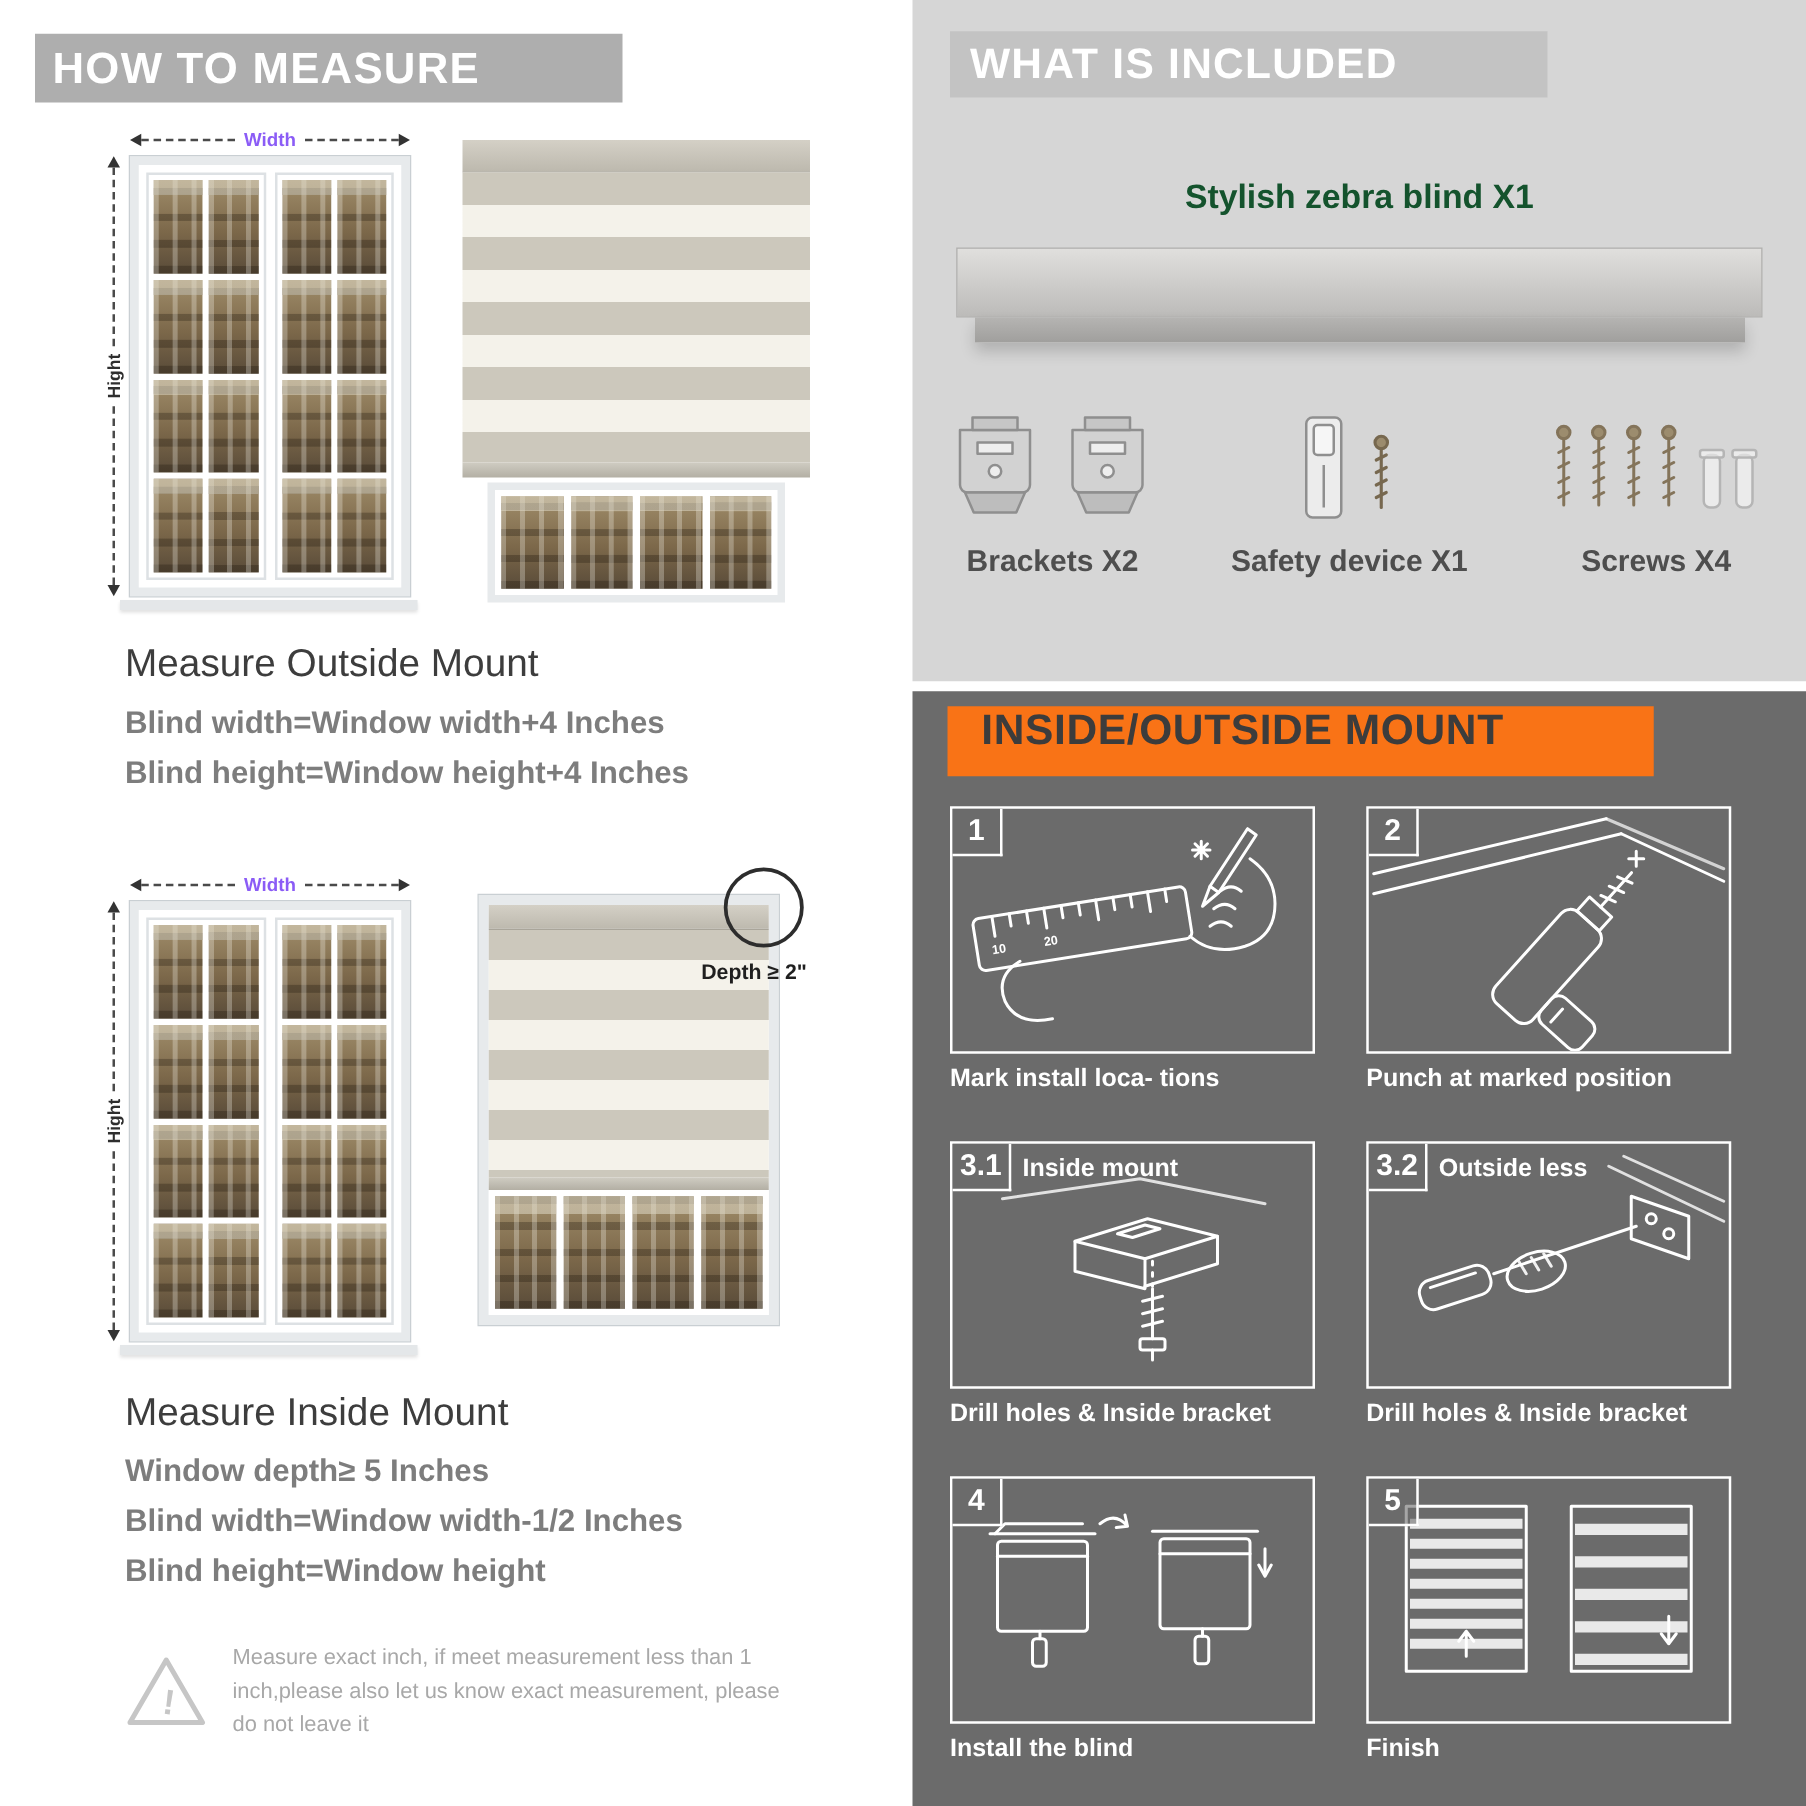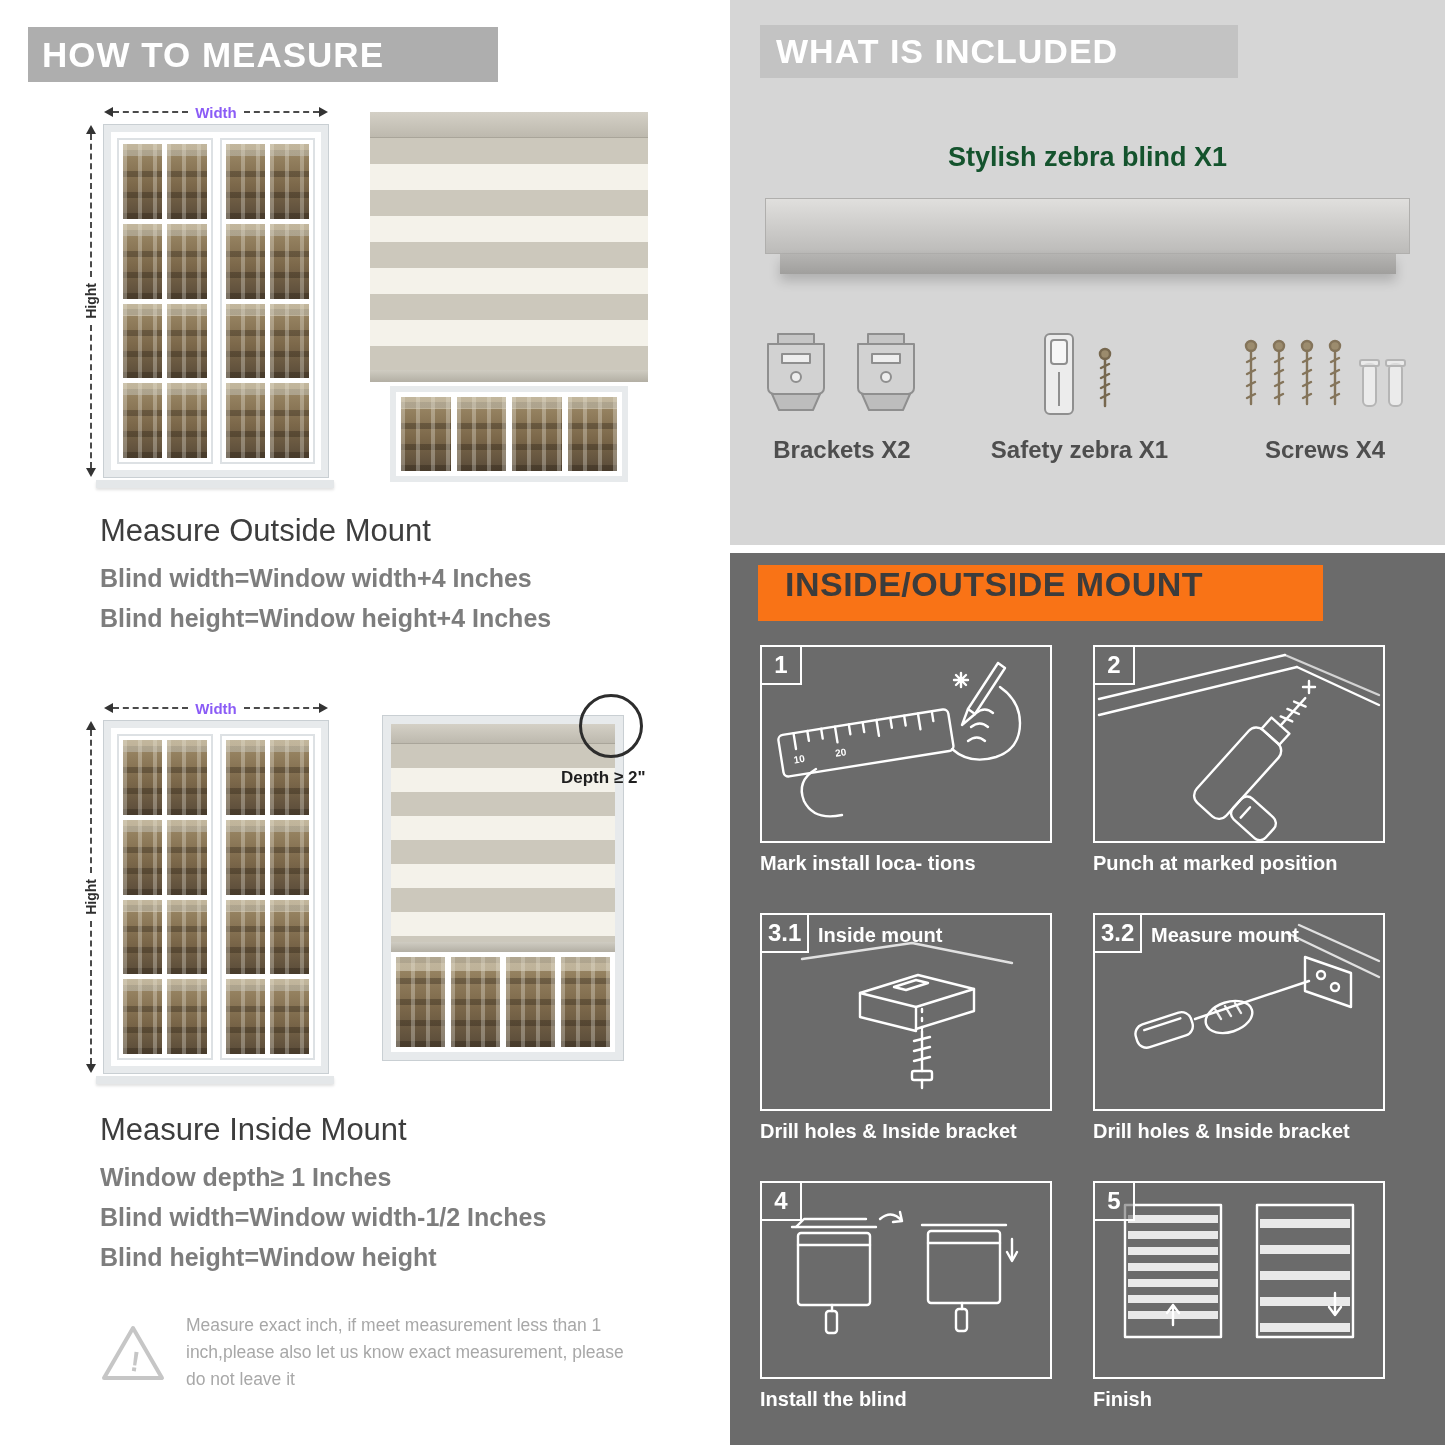--- a/index.html
+++ b/index.html
@@ -245,21 +245,21 @@
             <div class="pane"></div>
             <div class="pane"></div>
           </div>
         </div>
         <div class="depth-circle"></div>
         <div class="depth-label">Depth ≥ 2"</div>
       </div>
     </div>
 
     <h2 class="sec-title t-inside">Measure Inside Mount</h2>
-    <p class="formula f-i0">Window depth≥ 1 Inches</p>
+    <p class="formula f-i0">Window depth≥ 5 Inches</p>
     <p class="formula f-i1">Blind width=Window width-1/2 Inches</p>
     <p class="formula f-i2">Blind height=Window height</p>
 
     <div class="warn">
       <svg width="66" height="60" viewBox="0 0 66 60">
         <path d="M33 5 L62 55 L4 55 Z" fill="none" stroke="#c6c6c6" stroke-width="4" stroke-linejoin="round"></path>
         <text x="35" y="48" text-anchor="middle" font-size="28" font-weight="bold" fill="#c6c6c6" transform="rotate(8 33 40)">!</text>
       </svg>
       <p>Measure exact inch, if meet measurement less than 1 inch,please also let us know exact measurement, please do not leave it</p>
     </div>
@@ -307,21 +307,21 @@
             </g>
             <g stroke="#77684f" stroke-width="2.5" fill="none" stroke-linecap="round">
               <circle cx="86" cy="24" r="5" fill="#9b8b6d"></circle>
               <line x1="86" y1="29" x2="86" y2="76"></line>
               <line x1="82" y1="38" x2="90" y2="34"></line>
               <line x1="82" y1="48" x2="90" y2="44"></line>
               <line x1="82" y1="58" x2="90" y2="54"></line>
               <line x1="82" y1="68" x2="90" y2="64"></line>
             </g>
           </svg>
-          <span class="ilabel">Safety zebra X1</span>
+          <span class="ilabel">Safety device X1</span>
         </div>
 
         <div class="inc-item">
           <svg width="180" height="96" viewBox="0 0 180 96">
             <g stroke="#84745a" stroke-width="2.4" fill="none" stroke-linecap="round">
               <g>
                 <circle cx="16" cy="16" r="5" fill="#9c8c6e"></circle>
                   <line x1="16" y1="21" x2="16" y2="74"></line>
                 <line x1="12" y1="32" x2="20" y2="28"></line>
                   <line x1="12" y1="44" x2="20" y2="40"></line>
@@ -449,21 +449,21 @@
                 <line x1="160" y1="165" x2="160" y2="173"></line>
               </g>
             </svg>
           </div>
           <div class="caption">Drill holes &amp;  Inside bracket</div>
         </div>
 
         <div class="step">
           <div class="panel">
             <div class="numbox">3.2</div>
-            <span class="ptitle">Measure mount</span>
+            <span class="ptitle">Outside less</span>
             <svg class="art" viewBox="0 0 288 194">
               <g class="ln">
                 <path d="M192 18 L284 62 M204 10 L284 46" opacity=".8"></path>
                 <path d="M210 42 l46 16 v34 l-46 -16 z"></path>
                 <circle cx="226" cy="60" r="4"></circle>
                   <circle cx="240" cy="72" r="4"></circle>
                 <line x1="100" y1="104" x2="214" y2="66"></line>
                 <g transform="rotate(-18 72 114)">
                   <rect x="40" y="102" width="58" height="24" rx="10"></rect>
                   <line x1="50" y1="108" x2="88" y2="108"></line>

